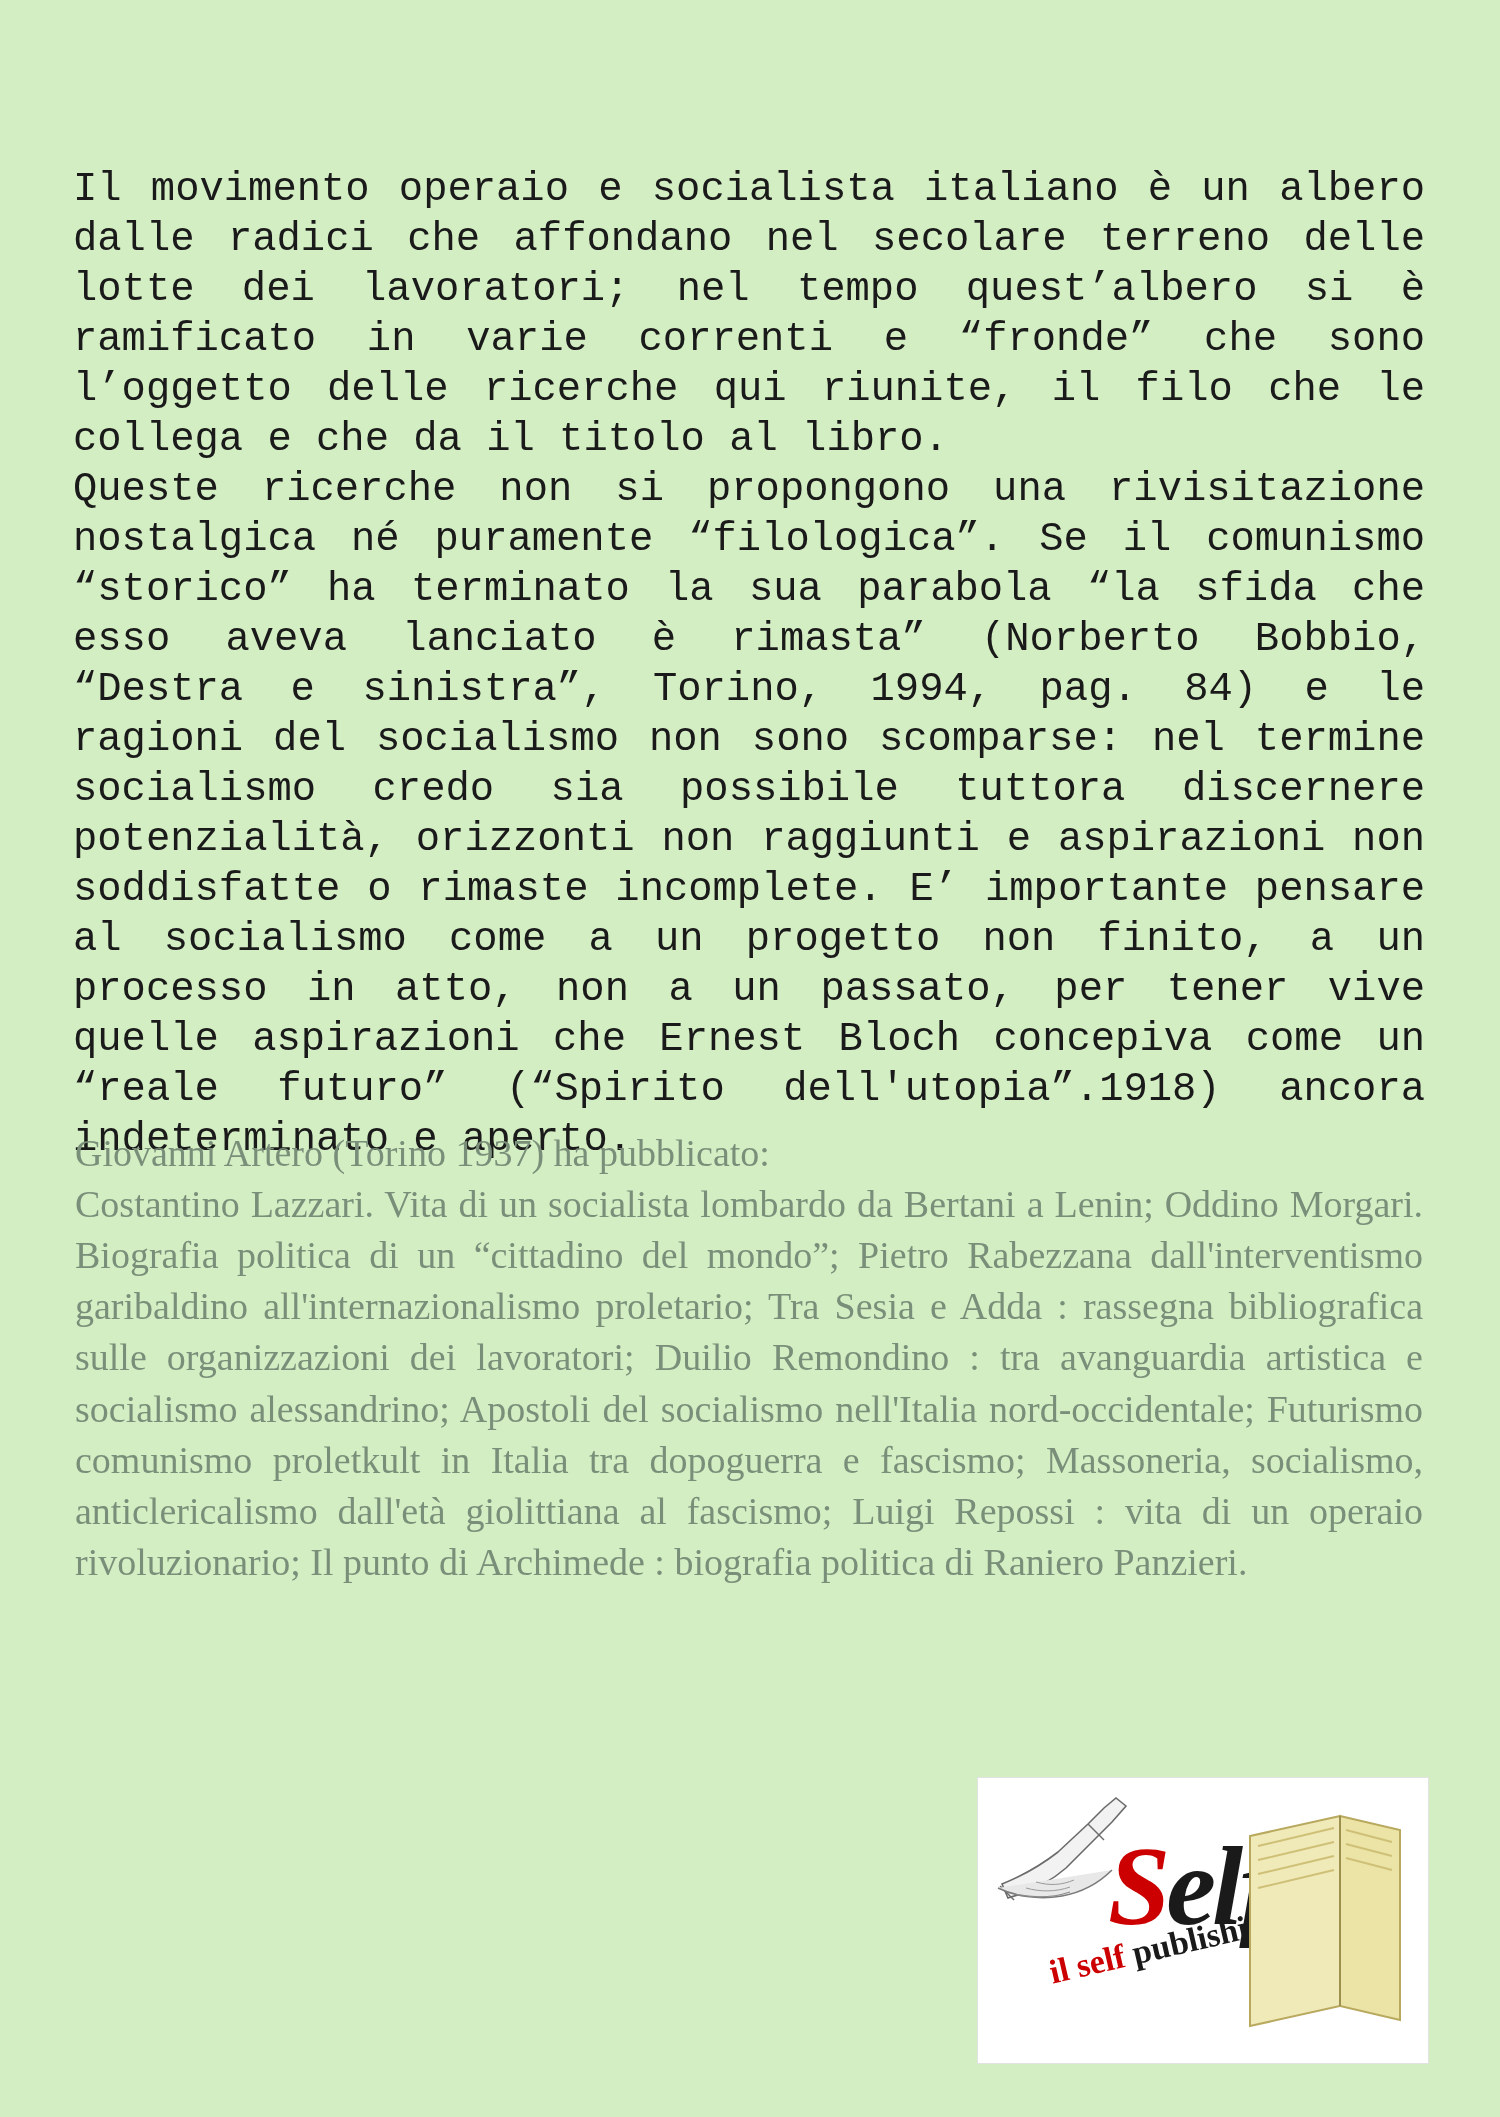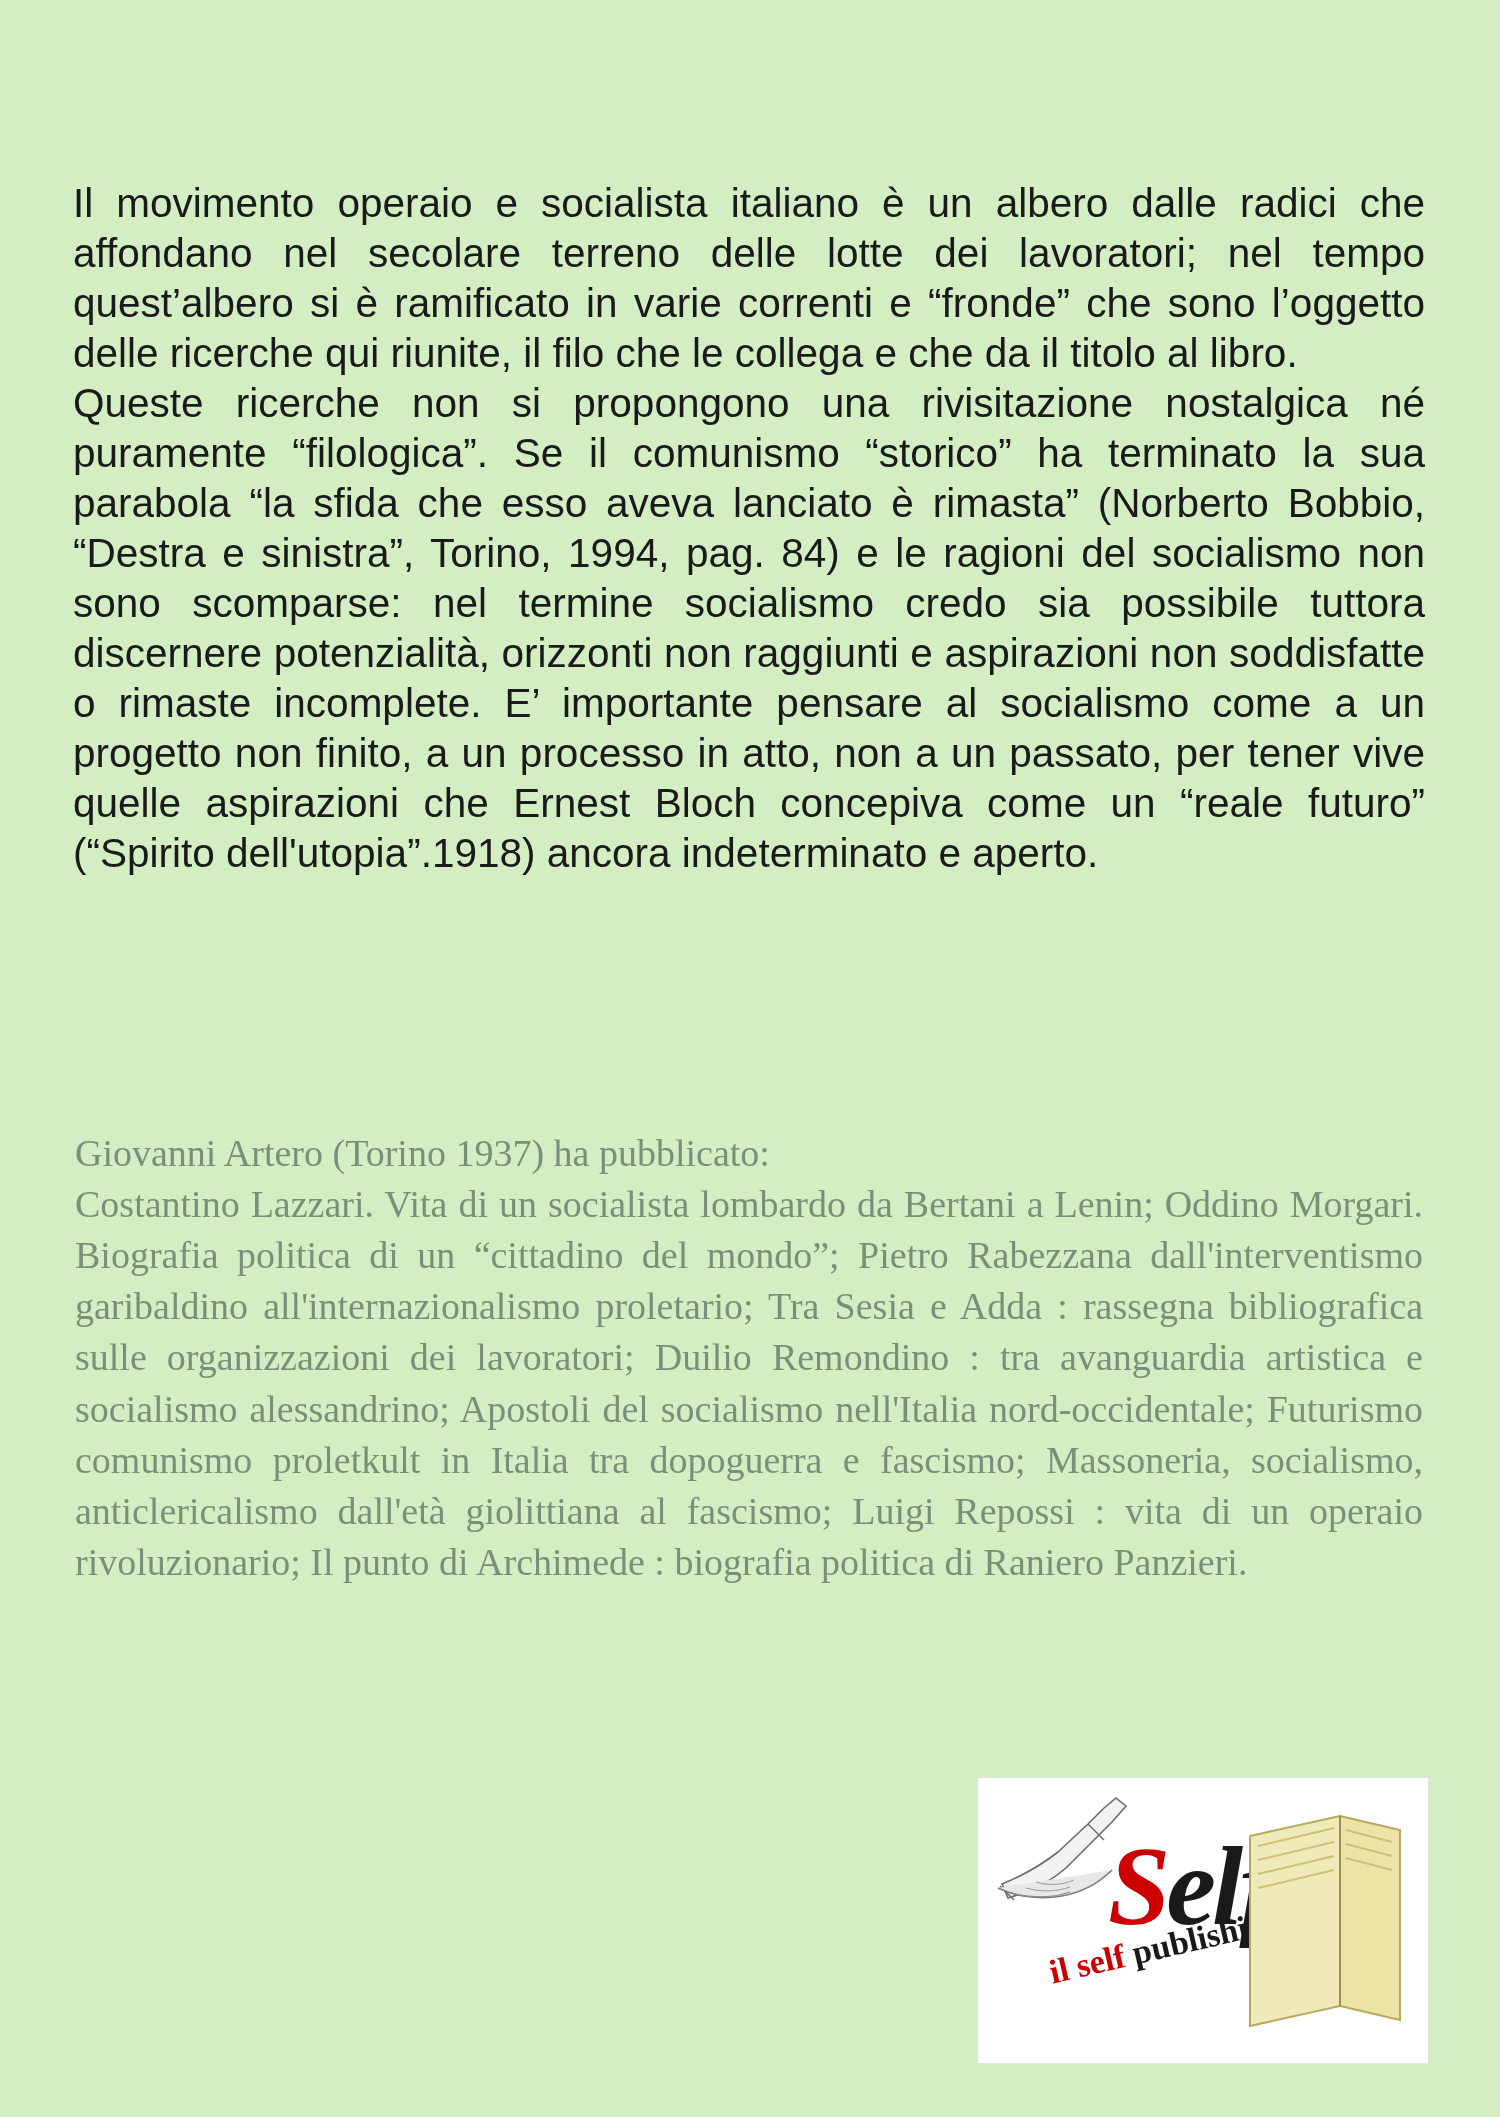--- a/index.html
+++ b/index.html
@@ -15,28 +15,28 @@
   }
   .page {
     position: relative;
     width: 1500px;
     height: 2117px;
     box-sizing: border-box;
   }
   .blurb {
     position: absolute;
     left: 73px;
-    top: 178px;
+    top: 164px;
     width: 1352px;
     color: #1a1a1a;
     font-size: 40.5px;
     line-height: 1.235;
     text-align: justify;
     text-justify: inter-word;
-    font-family: Liberation Sans, sans-serif;
+    font-family: Liberation Mono, monospace;
   }
   .blurb p {
     margin: 0;
     text-align: justify;
   }
   .author-block {
     position: absolute;
     left: 75px;
     top: 1128px;
     width: 1348px;

